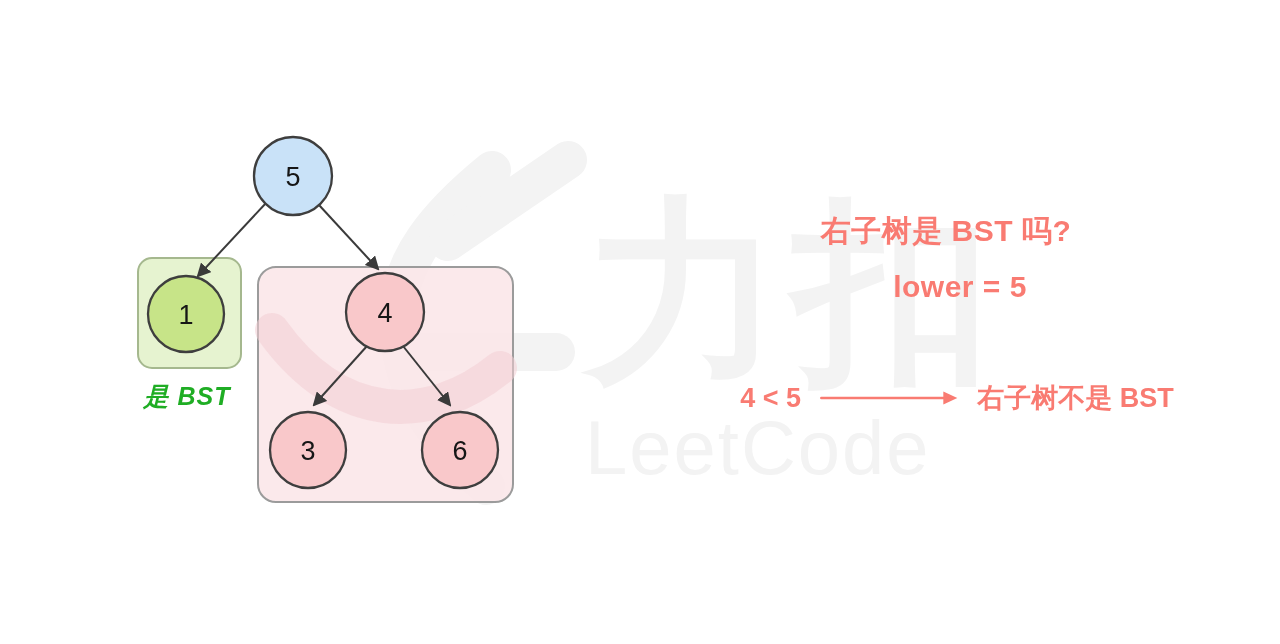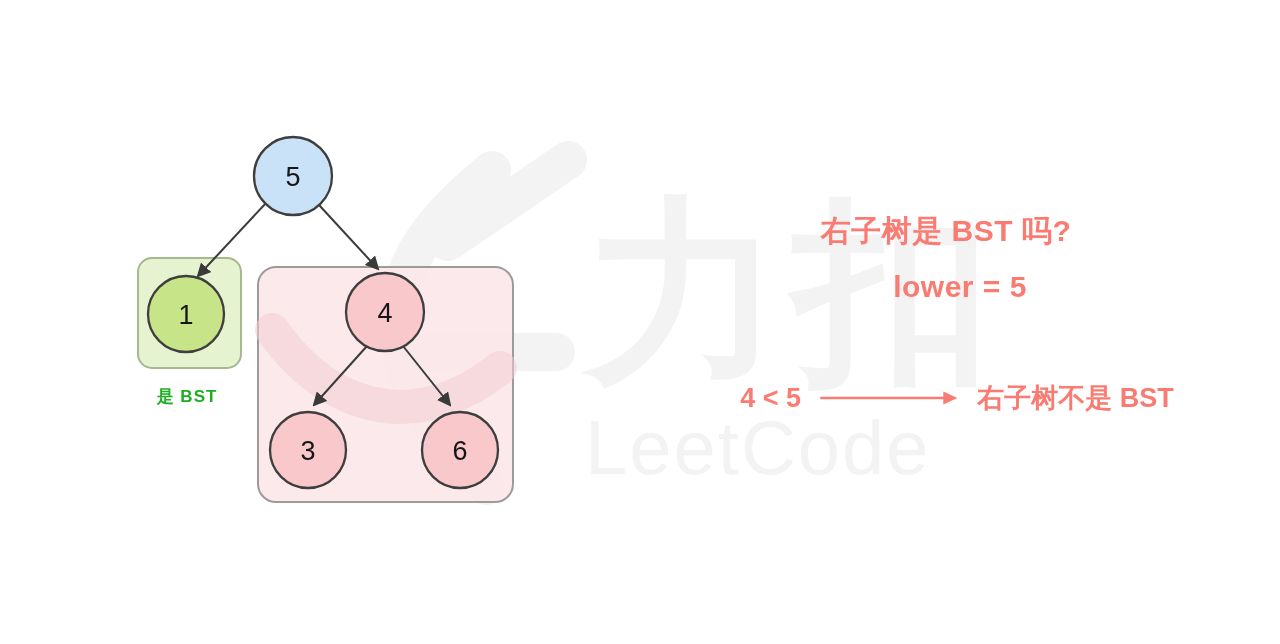--- a/index.html
+++ b/index.html
@@ -38,24 +38,25 @@
     gap: 18px;
     white-space: nowrap;
     font-weight: 700;
     font-size: 27px;
     color: #f97b72;
   }
   .left-label {
     position: absolute;
     transform: translate(-50%, -50%);
     font-weight: 700;
-    font-size: 17px;
+    font-size: 25px;
     letter-spacing: 1px;
     color: #1fad24;
     white-space: nowrap;
+    font-style: italic;
   }
   .node-text {
     font-family: "Liberation Sans", sans-serif;
     font-size: 27px;
     fill: #161616;
   }
   .wm-cjk {
     font-family: "Liberation Sans", sans-serif;
     font-size: 198px;
     font-weight: 700;

